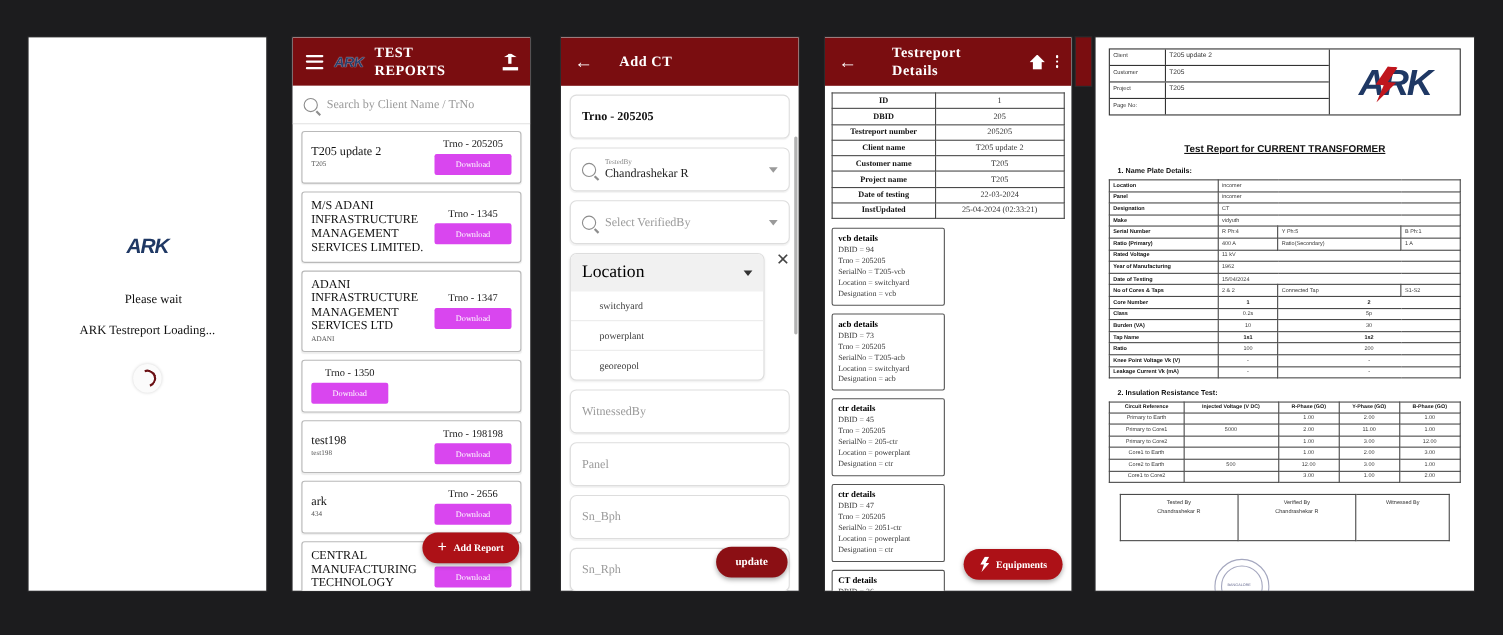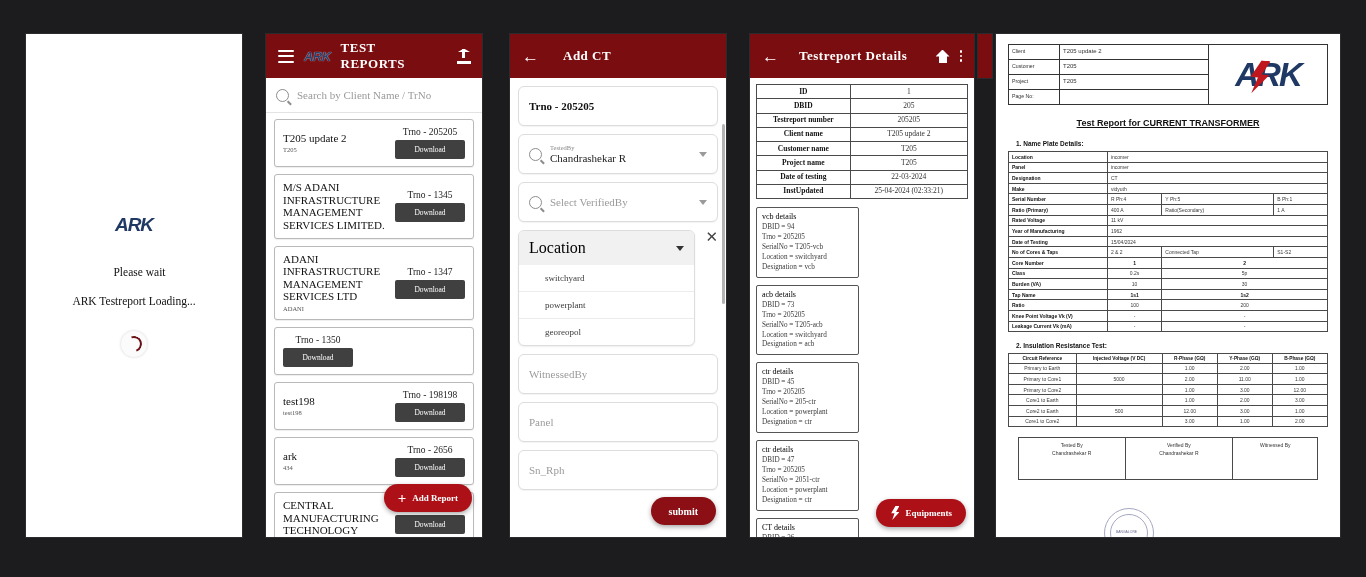--- a/index.html
+++ b/index.html
@@ -64,21 +64,21 @@
 
   .list{padding:6px 8px 0 8px;height:425px;overflow:hidden;}
   .card{border:1px solid #b9b9b9;border-radius:3px;background:#fff;margin-bottom:7px;
         padding:6px 8px;display:flex;align-items:center;min-height:34px;
         box-shadow:0 1px 1px rgba(0,0,0,.07);}
   .card .left{flex:1;padding-right:4px;}
   .card .cname{font-size:11px;color:#111;line-height:1.15;}
   .card .csub{font-size:6.5px;color:#555;margin-top:2px;line-height:1.2;}
   .card .right{width:70px;text-align:center;flex:none;}
   .card .trno{font-size:9.5px;color:#1a1a1a;margin-bottom:3px;white-space:nowrap;}
-  .dlbtn{background:#404040;color:#fff;font-size:7.5px;padding:5px 0;border-radius:2px;
+  .dlbtn{background:#d946ef;color:#fff;font-size:7.5px;padding:5px 0;border-radius:2px;
          font-family:"Liberation Serif",serif;}
   .fab{position:absolute;right:10px;bottom:25px;background:#ad1117;color:#fff;
        border-radius:16px;height:28px;display:flex;align-items:center;gap:6px;
        padding:0 14px;font-size:9px;font-weight:bold;
        box-shadow:0 2px 5px rgba(0,0,0,.35);}
   .plus{font-size:15px;line-height:1;font-weight:bold;}
 
   
   #p3{left:510px;width:216px;}
   .form{padding:8px 8px 0 8px;height:459px;overflow:hidden;position:relative;}
@@ -111,21 +111,21 @@
   #p4{left:750px;width:224px;}
   .dtl{padding:6px 6px 0 6px;height:459px;overflow:hidden;position:relative;}
   table.kv{width:100%;border-collapse:collapse;table-layout:fixed;}
   table.kv td{border:1px solid #4a4a4a;font-size:7.5px;padding:2.5px 2px;text-align:center;
               color:#111;line-height:1.1;margin-left:12px;}
   table.kv td.k{width:42%;font-weight:bold;}
   table.kv td.v{color:#333;}
   .eqgrid{display:flex;flex-wrap:wrap;gap:7px;margin-top:8px;}
   .eq{border:1px solid #555;border-radius:2px;padding:4px 5px;width:103px;box-sizing:border-box;
       background:#fff;}
-  .eq h4{margin:0 0 2px 0;font-size:8px;font-weight:normal;color:#000;}
+  .eq h4{margin:0 0 2px 0;font-size:8px;font-weight:bold;color:#000;}
   .eq p{margin:0;font-size:7.2px;color:#3a3a3a;line-height:1.38;white-space:nowrap;}
   .eqfab{position:absolute;right:8px;bottom:16px;background:#ad1117;color:#fff;border-radius:16px;
          height:28px;display:flex;align-items:center;gap:6px;padding:0 14px;font-size:9px;
          font-weight:bold;box-shadow:0 2px 5px rgba(0,0,0,.35);}
   .bolt-ico{width:9px;height:14px;background:#fff;
         clip-path:polygon(55% 0,100% 0,62% 42%,100% 42%,20% 100%,45% 52%,8% 52%);}
   .home-ico{width:14px;height:13px;position:relative;}
   .home-ico:before{content:"";position:absolute;left:0;top:0;width:14px;height:7px;background:#fff;
         clip-path:polygon(50% 0,100% 100%,0 100%);}
   .home-ico:after{content:"";position:absolute;left:3px;top:6px;width:8px;height:7px;background:#fff;}
@@ -145,21 +145,21 @@
   .hdrtbl .lrow:last-child{border-bottom:none;}
   .hdrtbl .lk{width:44px;font-size:5.2px;padding:3px 3px;border-right:1px solid #333;color:#333;}
   .hdrtbl .lv{flex:1;font-size:6px;padding:3px 3px;color:#333;}
   .hdrtbl .logocell{width:118px;border-left:1px solid #333;display:flex;align-items:center;
                     justify-content:center;}
   .ark-big{font-family:"Liberation Sans",sans-serif;font-weight:bold;font-style:italic;
            font-size:33px;color:#1f3864;letter-spacing:-2px;position:relative;line-height:1;}
   .ark-big .bolt{position:absolute;left:14px;top:2px;width:20px;height:34px;background:#c0161d;
            clip-path:polygon(55% 0,100% 0,62% 42%,100% 42%,20% 100%,45% 52%,8% 52%);
            transform:rotate(6deg);}
-  .doctitle{text-align:center;font-size:9px;font-weight:bold;margin:13px 0 12px 0;
+  .doctitle{text-align:center;font-size:9px;font-weight:bold;margin:25px 0 12px 0;
             text-decoration:underline;color:#111;}
   .sec{font-size:6.5px;font-weight:bold;margin:0 0 4px 8px;color:#111;}
   table.doc-t{width:100%;border-collapse:collapse;margin-bottom:10px;}
   table.doc-t td,table.doc-t th{border:1px solid #4a4a4a;font-size:5px;padding:1.8px 3px;
         color:#3a3a3a;font-weight:normal;}
   table.doc-t td.lab{font-weight:bold;color:#111;width:31%;}
   table.doc-t td.c{text-align:center;}
   table.doc-t td.b{font-weight:bold;color:#111;text-align:center;}
   table.doc-t th{font-weight:bold;color:#111;text-align:center;font-size:4.8px;}
   .irtbl{width:86%;margin:0 auto 8px auto;}
@@ -325,33 +325,36 @@
       </div>
 
       <div id="plain-fields">
           <div class="field tall">
             <span class="ph">WitnessedBy</span>
           </div>
           <div class="field tall">
             <span class="ph">Panel</span>
           </div>
           <div class="field tall">
+            <span class="ph">Sn_Bph</span>
+          </div>
+          <div class="field tall">
             <span class="ph">Sn_Rph</span>
           </div>
         </div>
 
       <div class="scrollbar"></div>
-      <div class="submit">submit</div>
+      <div class="submit">update</div>
     </div>
   </div>
 
   <div class="panel" id="p4">
     <div class="appbar">
       <span class="backarrow">←</span>
-      <span class="title" style="margin-left:10px">Testreport Details</span>
+      <span class="title" style="margin-left:22px">Testreport Details</span>
       <div class="spacer"></div>
       <div class="home-ico"></div>
       <div class="dots">
           <i></i>
           <i></i>
           <i></i>
         </div>
     </div>
 
     <div class="dtl">

